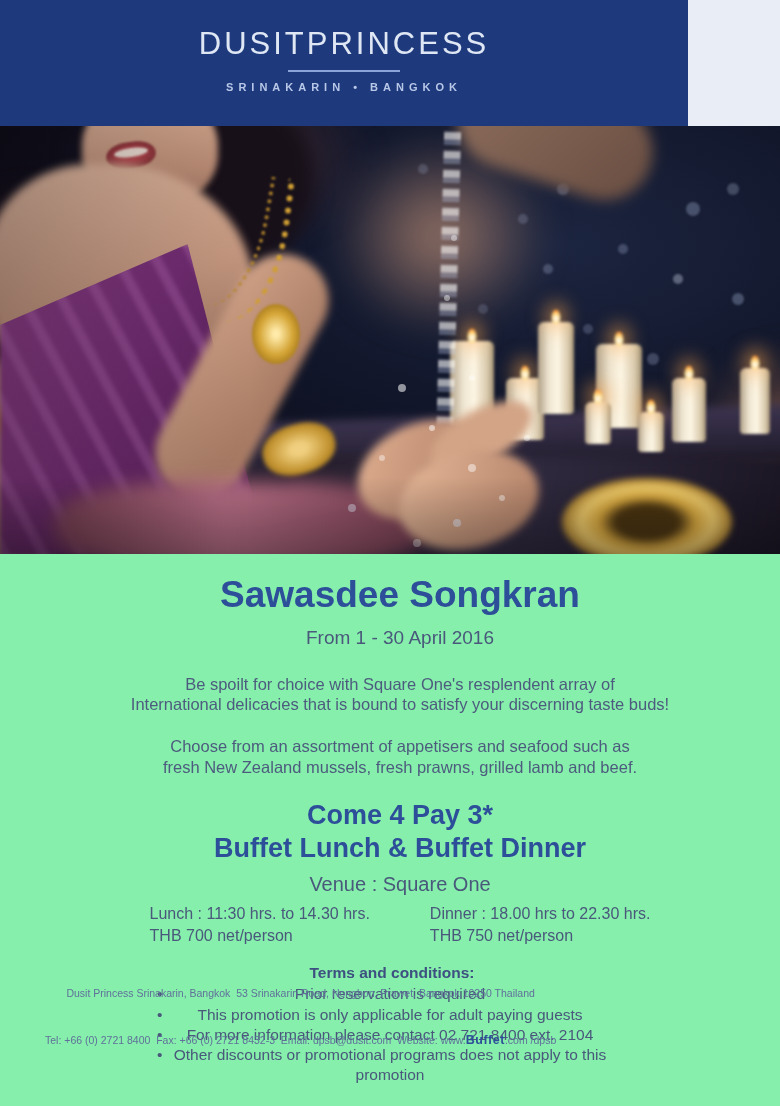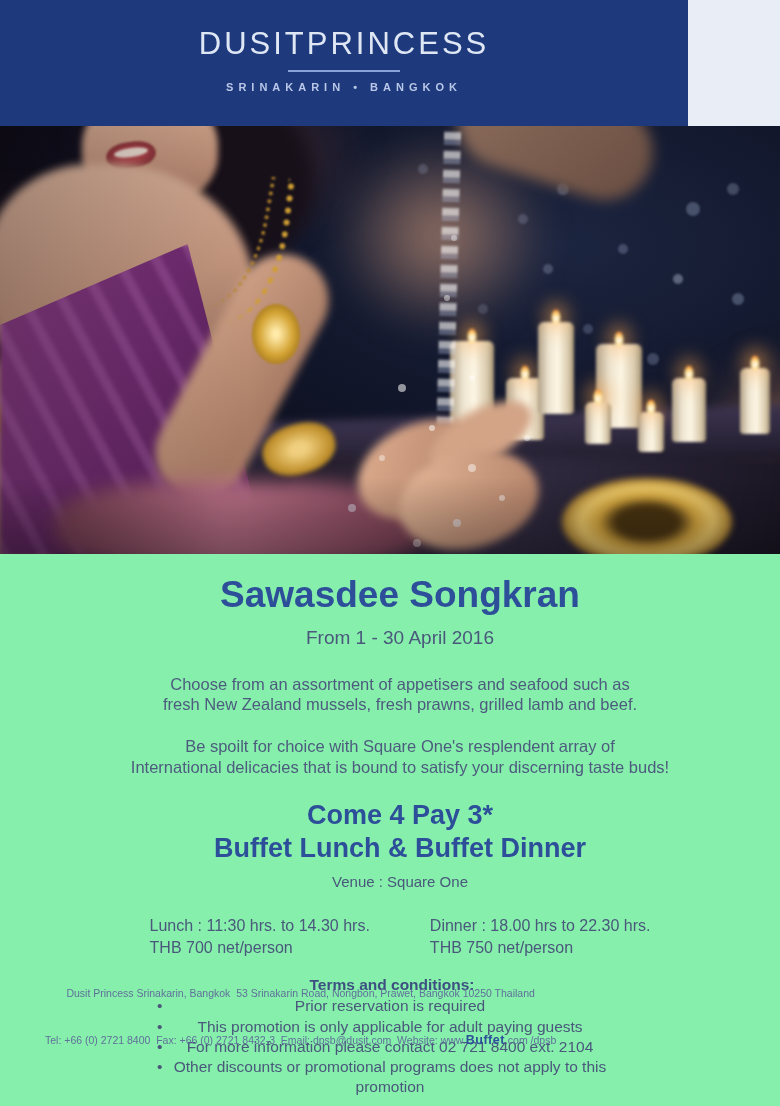--- a/index.html
+++ b/index.html
@@ -124,21 +124,21 @@
   
   .content{
     position:relative;width:780px;height:552px;box-sizing:border-box;
     background:#86efac;text-align:center;color:#4d5c7e;padding-top:21px;padding-left:20px;
   }
   .promo-title{font-size:37px;font-weight:700;color:#2d4e99;line-height:1.1;margin:0 0 11px 0;}
   .promo-date{font-size:19px;color:#49587b;margin:0 0 25px 0;}
   .promo-paragraph{font-size:16.5px;line-height:1.26;color:#4d5c7e;margin:0 0 21px 0;}
   .offer-line{font-size:27px;font-weight:700;color:#2d4e99;line-height:1.22;margin:0;}
   .offer-block{margin:1px 0 8px 0;}
-  .venue{font-size:15px;color:#49587b;margin:6px 0 25px 0;}
+  .venue{font-size:20px;color:#49587b;margin:6px 0 7px 0;}
   .meal-row{display:flex;justify-content:center;gap:60px;margin:0;}
   .meal-col{text-align:left;font-size:16px;line-height:1.4;color:#49587b;}
   .terms{margin:17px 0 0 137px;text-align:center;width:470px;}
   .terms-heading{font-size:15.5px;font-weight:700;color:#3d5080;margin:0 0 2px 0;}
   .terms-list{list-style:none;margin:0;padding:0;font-size:15.5px;line-height:1.3;color:#49587b;}
   .terms-list li{position:relative;padding-left:13px;max-width:440px;}
   .bullet{position:absolute;left:0;top:0;}
   .footer{position:absolute;left:45px;bottom:26px;text-align:center;
     font-size:10.5px;line-height:1.45;color:#60709a;white-space:pre-wrap;}
   .footer-brand{font-weight:700;font-size:12.5px;color:#2d4e99;letter-spacing:.5px;}
@@ -206,27 +206,27 @@
   <div class="hand2"></div>
   <div class="spray"></div>
   <div class="vignette"></div>
 </div>
 
 <div class="content">
   <h1 class="promo-title">Sawasdee Songkran</h1>
   <div class="promo-date">From 1 - 30 April 2016</div>
 
   <p class="promo-paragraph">
+    <span>Be spoilt for choice with Square One's resplendent array of</span><br>
+    <span>International delicacies that is bound to satisfy your discerning taste buds!</span>
+  </p>
+
+  <p class="promo-paragraph">
     <span>Choose from an assortment of appetisers and seafood such as</span><br>
     <span>fresh New Zealand mussels, fresh prawns, grilled lamb and beef.</span>
-  </p>
-
-  <p class="promo-paragraph">
-    <span>Be spoilt for choice with Square One's resplendent array of</span><br>
-    <span>International delicacies that is bound to satisfy your discerning taste buds!</span>
   </p>
 
   <div class="offer-block">
     <p class="offer-line">Come 4 Pay 3*</p>
     <p class="offer-line">Buffet Lunch &amp; Buffet Dinner</p>
   </div>
 
   <div class="venue">Venue : Square One</div>
 
   <div class="meal-row">

